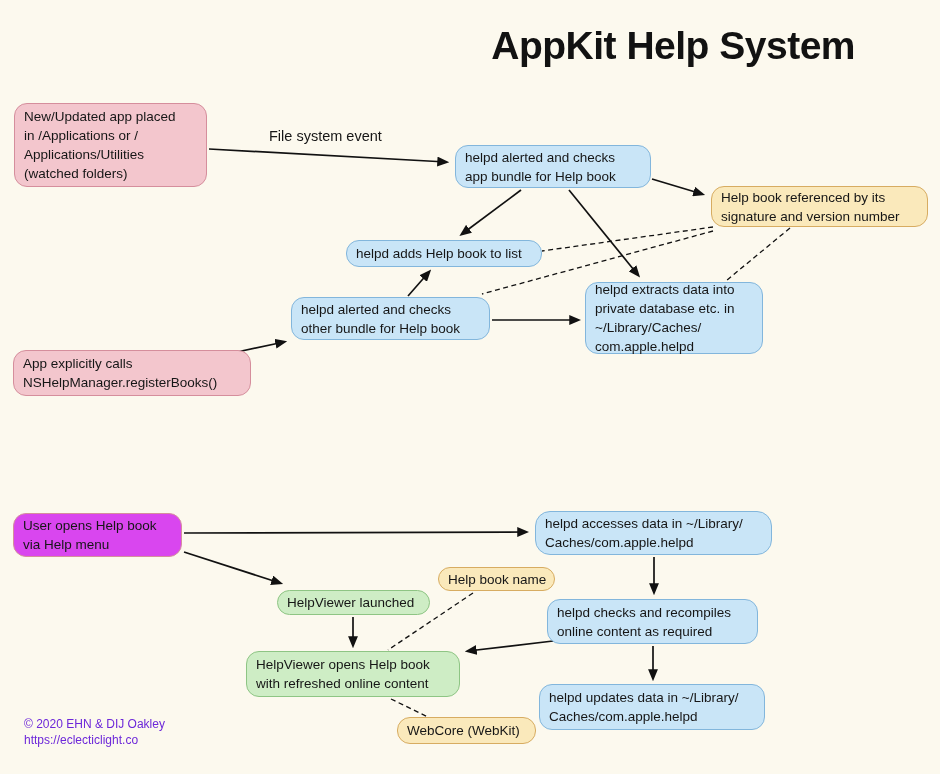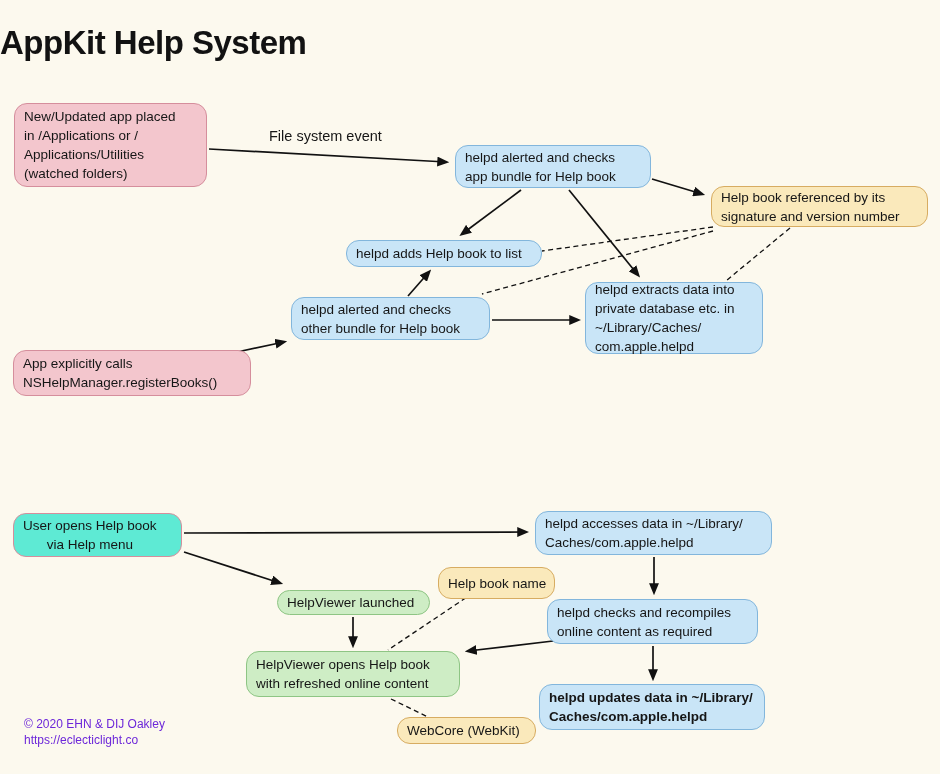--- a/index.html
+++ b/index.html
@@ -9,22 +9,22 @@
     height: 774px;
     overflow: hidden;
     font-family: "Liberation Sans", sans-serif;
     color: #1A1A1A;
   }
   .title {
     position: absolute;
     left: 0;
     top: 24px;
     width: 855px;
-    text-align: left;
-    font-size: 33px;
+    text-align: right;
+    font-size: 39px;
     font-weight: bold;
     color: #121212;
     letter-spacing: -0.5px;
   }
   svg.edges { position: absolute; left: 0; top: 0; }
   #nodes { position: absolute; left: 0; top: 0; width: 100%; height: 100%; }
   .node {
     position: absolute;
     box-sizing: border-box;
     border: 1.5px solid;
@@ -94,31 +94,31 @@
 signature and version number</div>
       <div class="node" style="left: 346px; top: 240px; width: 196px; height: 27px; background: rgb(201, 229, 247); border-color: rgb(130, 182, 220); color: rgb(22, 22, 22);">helpd adds Help book to list</div>
       <div class="node" style="left: 291px; top: 297px; width: 199px; height: 43px; background: rgb(201, 229, 247); border-color: rgb(130, 182, 220); color: rgb(22, 22, 22);">helpd alerted and checks
 other bundle for Help book</div>
       <div class="node" style="left: 585px; top: 282px; width: 178px; height: 72px; background: rgb(201, 229, 247); border-color: rgb(130, 182, 220); color: rgb(22, 22, 22);">helpd extracts data into
 private database etc. in
 ~/Library/Caches/
 com.apple.helpd</div>
       <div class="node" style="left: 13px; top: 350px; width: 238px; height: 46px; background: rgb(243, 198, 205); border-color: rgb(213, 142, 156); color: rgb(22, 22, 22);">App explicitly calls
 NSHelpManager.registerBooks()</div>
-      <div class="node" style="left: 13px; top: 513px; width: 169px; height: 44px; background: #5eead4; border-color: rgb(213, 142, 156); color: rgb(22, 22, 22); text-align: center;">User opens Help book
+      <div class="node" style="left: 13px; top: 513px; width: 169px; height: 44px; background: #d946ef; border-color: rgb(213, 142, 156); color: rgb(22, 22, 22);">User opens Help book
 via Help menu</div>
-      <div class="node" style="left: 535px; top: 511px; width: 237px; height: 44px; background: rgb(201, 229, 247); border-color: rgb(130, 182, 220); color: rgb(22, 22, 22);">helpd accesses data in ~/Library/
+      <div class="node" style="left: 535px; top: 511px; width: 237px; height: 44px; background: rgb(201, 229, 247); border-color: rgb(130, 182, 220); color: rgb(22, 22, 22); border-radius: 15px;">helpd accesses data in ~/Library/
 Caches/com.apple.helpd</div>
-      <div class="node" style="left: 438px; top: 567px; width: 117px; height: 32px; background: rgb(250, 233, 187); border-color: rgb(215, 172, 97); color: rgb(22, 22, 22);">Help book name</div>
+      <div class="node" style="left: 438px; top: 567px; width: 117px; height: 24px; background: rgb(250, 233, 187); border-color: rgb(215, 172, 97); color: rgb(22, 22, 22);">Help book name</div>
       <div class="node" style="left: 277px; top: 590px; width: 153px; height: 25px; background: rgb(206, 237, 197); border-color: rgb(142, 197, 132); color: rgb(22, 22, 22);">HelpViewer launched</div>
       <div class="node" style="left: 547px; top: 599px; width: 211px; height: 45px; background: rgb(201, 229, 247); border-color: rgb(130, 182, 220); color: rgb(22, 22, 22);">helpd checks and recompiles
 online content as required</div>
       <div class="node" style="left: 246px; top: 651px; width: 214px; height: 46px; background: rgb(206, 237, 197); border-color: rgb(142, 197, 132); color: rgb(22, 22, 22);">HelpViewer opens Help book
 with refreshed online content</div>
-      <div class="node" style="left: 539px; top: 684px; width: 226px; height: 46px; background: rgb(201, 229, 247); border-color: rgb(130, 182, 220); color: rgb(22, 22, 22); font-weight: bold;">helpd updates data in ~/Library/
+      <div class="node" style="left: 539px; top: 684px; width: 226px; height: 46px; background: rgb(201, 229, 247); border-color: rgb(130, 182, 220); color: rgb(22, 22, 22);">helpd updates data in ~/Library/
 Caches/com.apple.helpd</div>
       <div class="node" style="left: 397px; top: 717px; width: 139px; height: 27px; background: rgb(250, 233, 187); border-color: rgb(215, 172, 97); color: rgb(22, 22, 22);">WebCore (WebKit)</div>
     </div>
 
   <div class="title">AppKit Help System</div>
 
   <div class="edge-label">File system event</div>
 
   <div class="footer">
     <div>© 2020 EHN &amp; DIJ Oakley</div>

